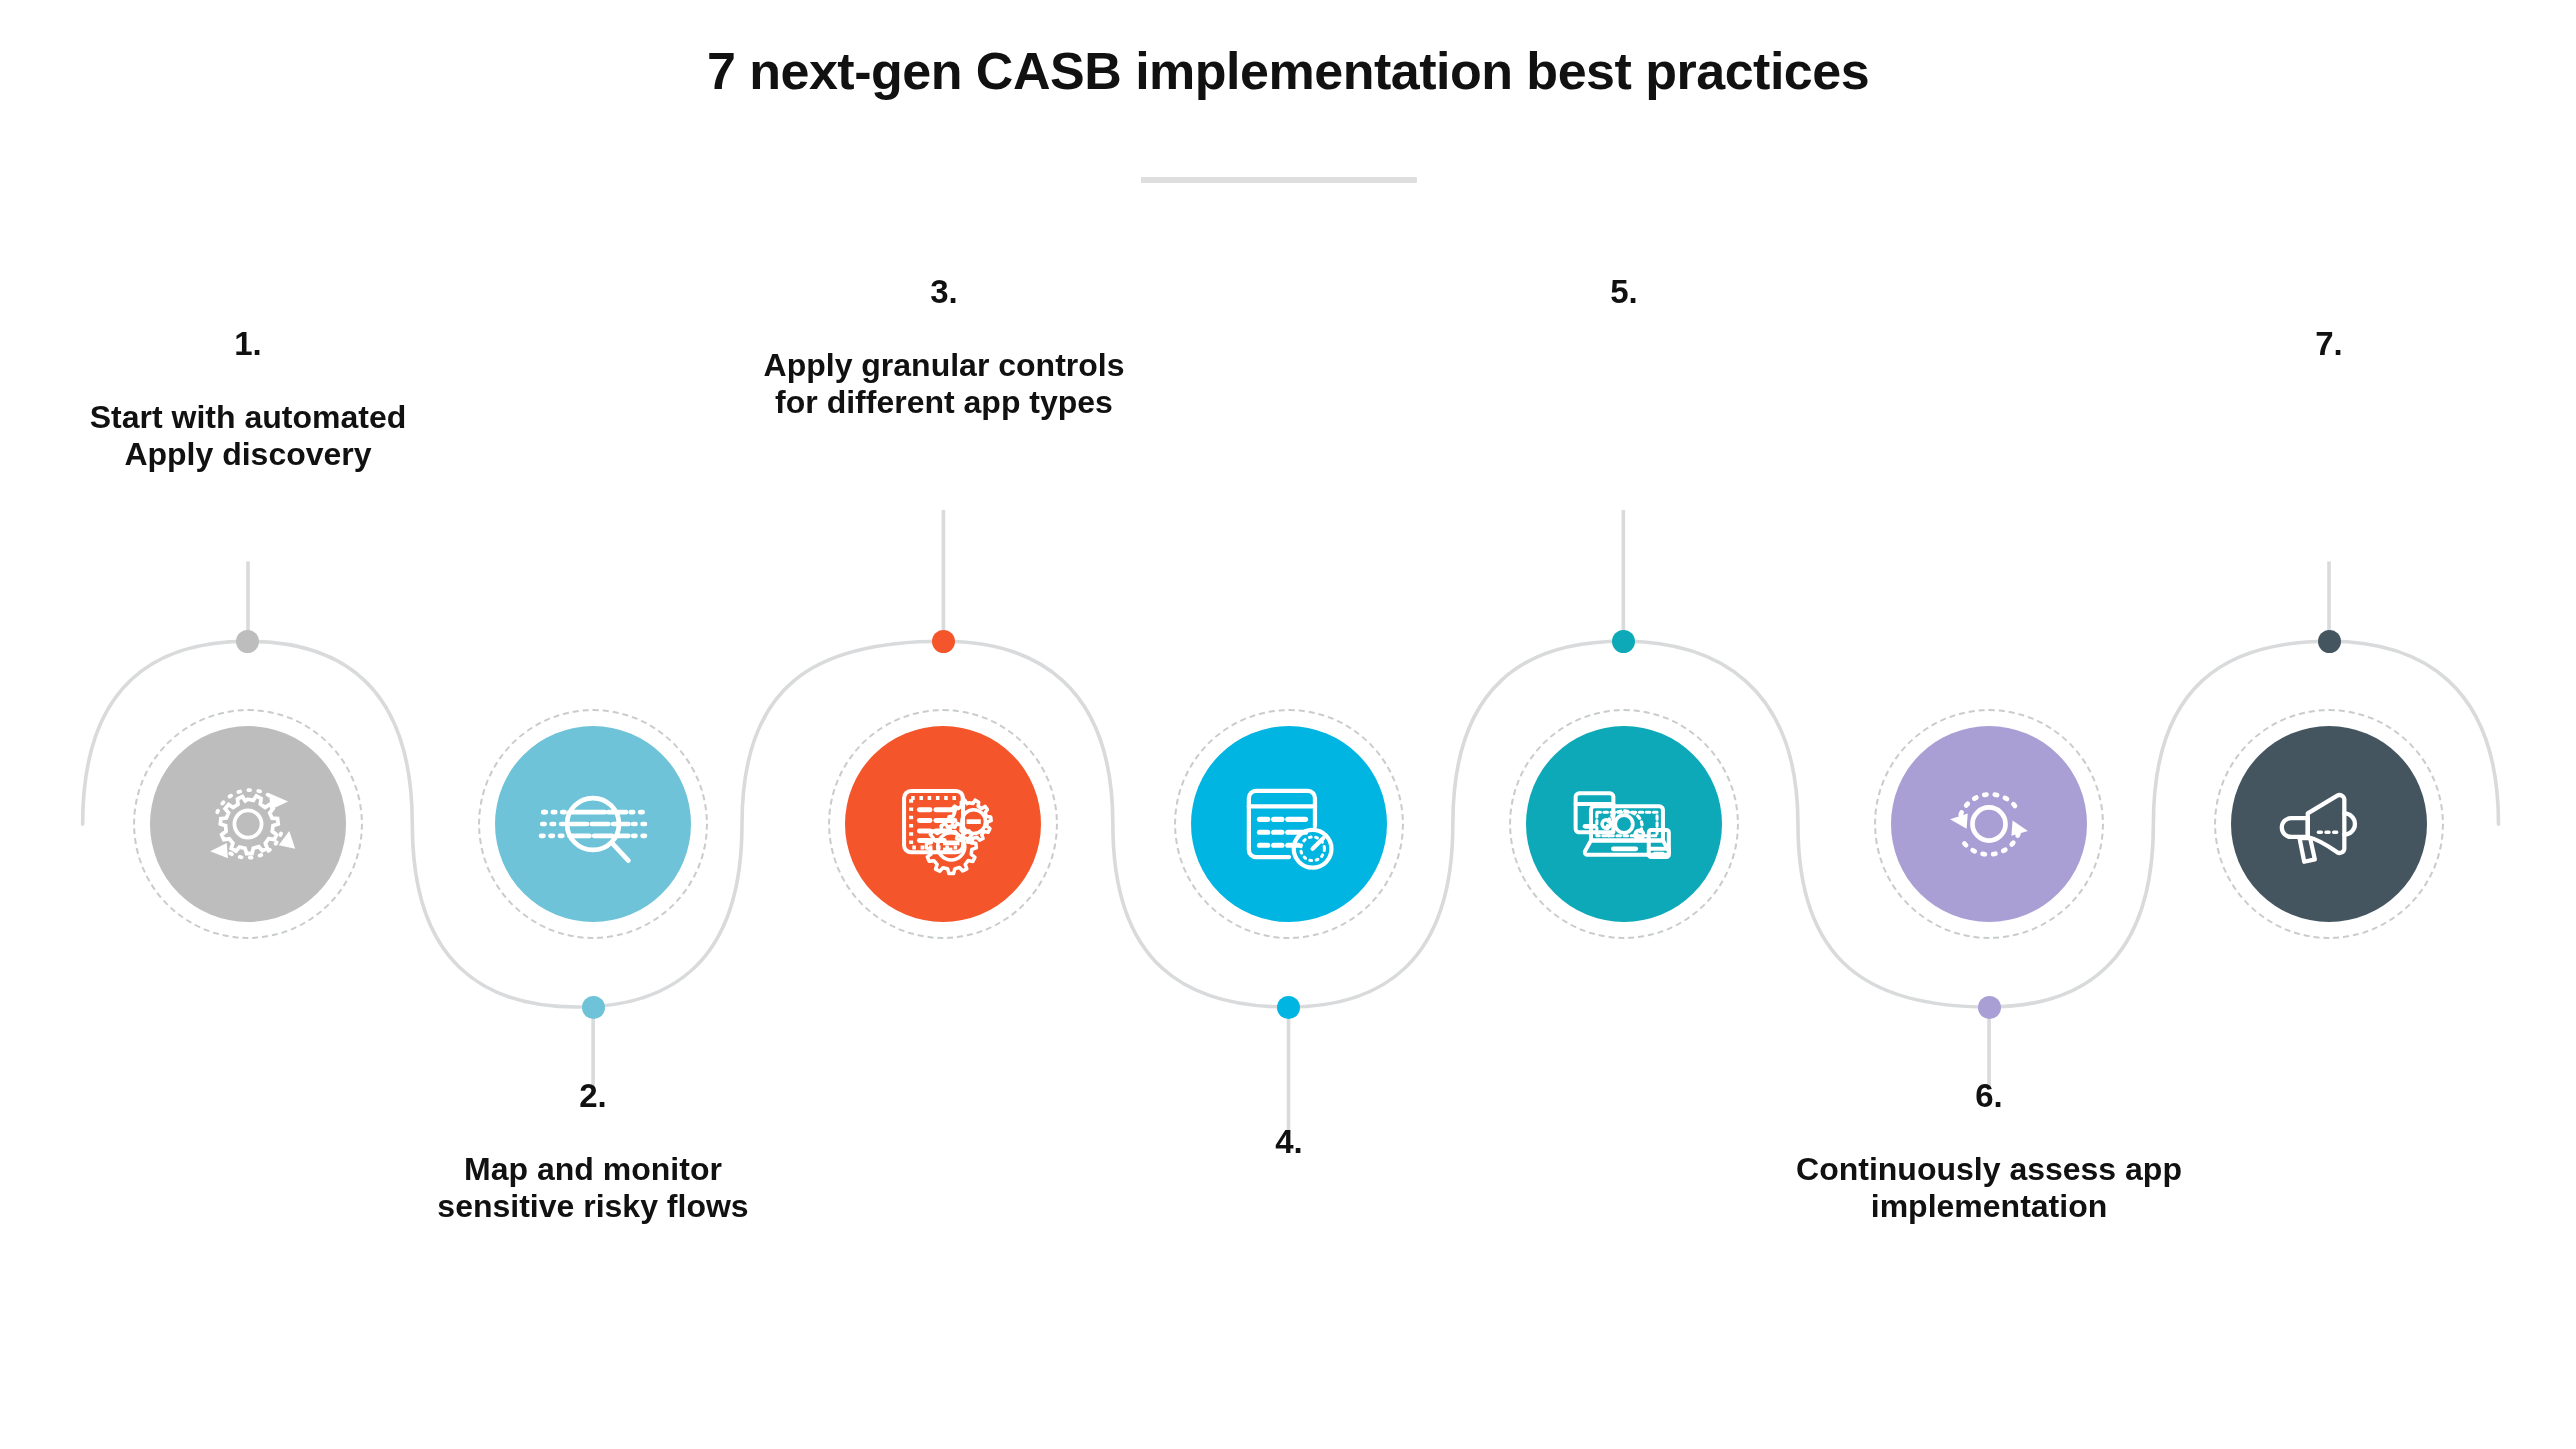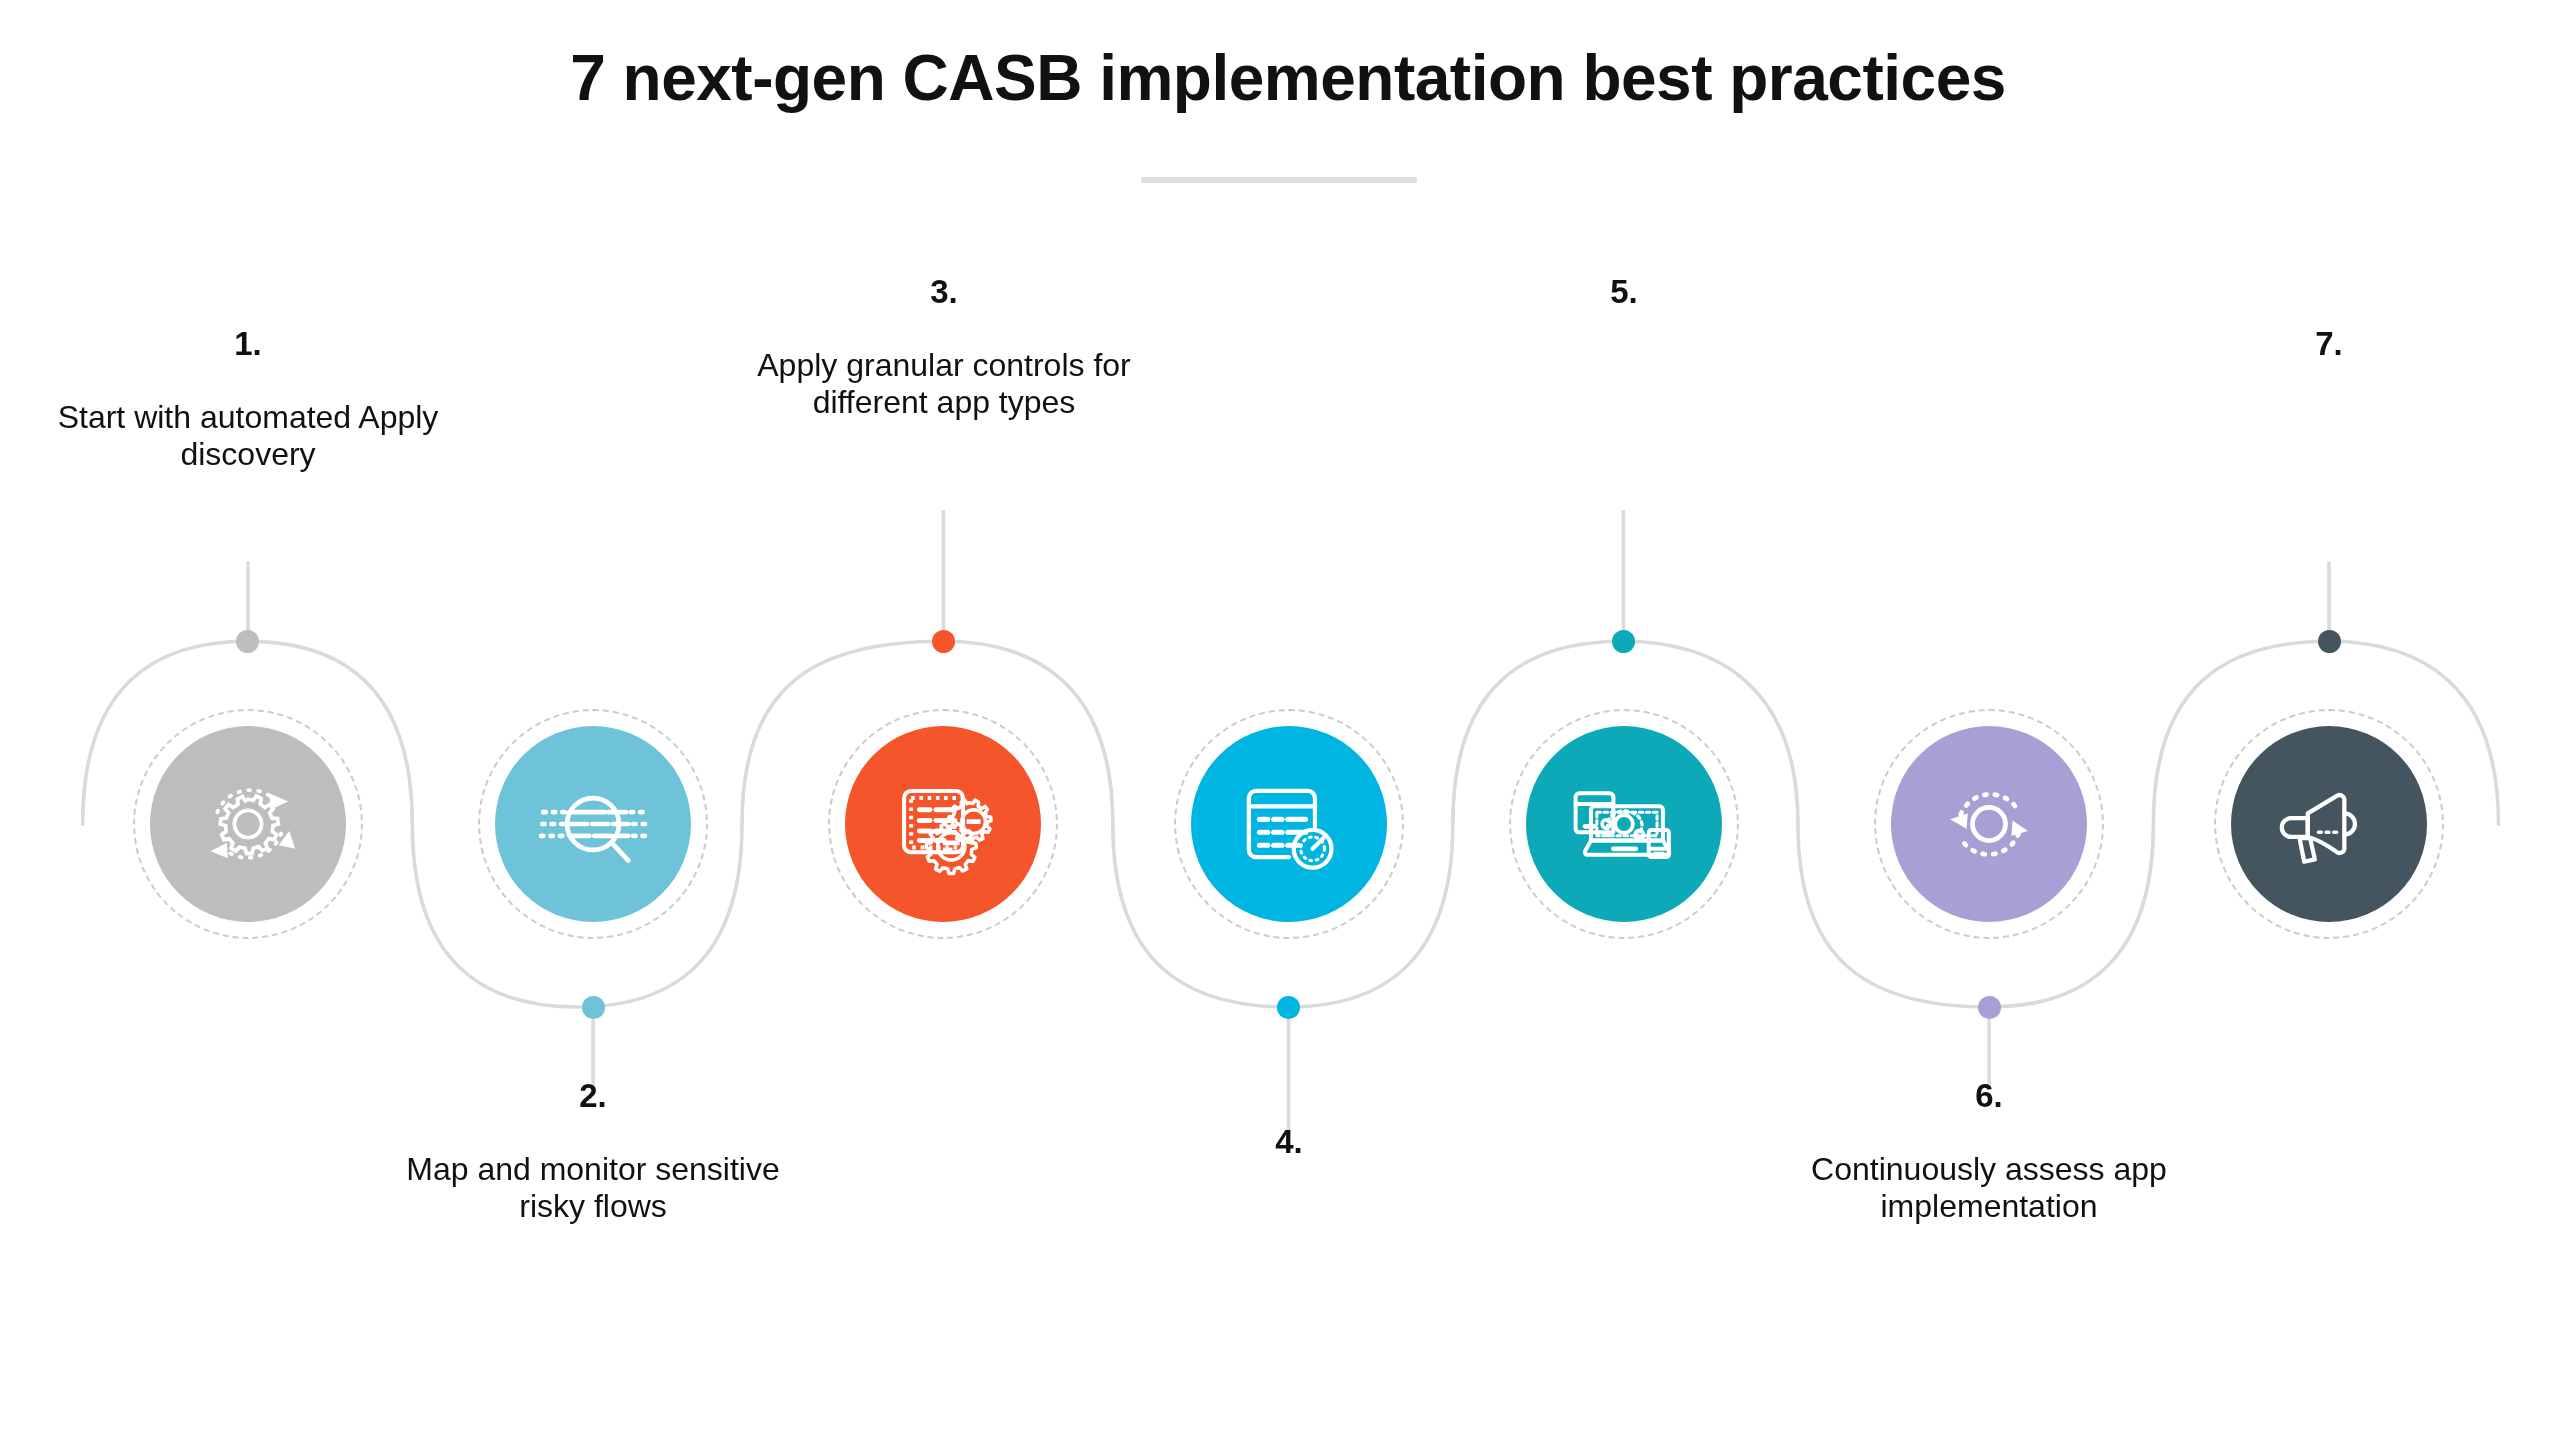--- a/index.html
+++ b/index.html
@@ -4,21 +4,21 @@
 <style>
   html,body{margin:0;padding:0;background:#ffffff;}
   body{
     width:2576px;height:1449px;position:relative;overflow:hidden;
     font-family:"Liberation Sans","DejaVu Sans",sans-serif;
     color:#111111;
   }
 
   .title{
     position:absolute;left:0;top:41px;width:2576px;text-align:center;
-    font-size:64px;font-weight:bold;letter-spacing:-0.5px;color:#111111;
+    font-size:52px;font-weight:bold;letter-spacing:-0.5px;color:#111111;
   }
   .title-divider{
     position:absolute;left:1141px;top:177px;width:276px;height:6.2px;
     background:#dedede;border-radius:1px;
   }
 
   .stage{position:absolute;left:0;top:0;width:2576px;height:1449px;}
   .wave-svg{position:absolute;left:0;top:0;width:2576px;height:1449px;}
 
   .node{position:absolute;}
@@ -37,21 +37,21 @@
     position:absolute;width:23px;height:23px;border-radius:50%;
   }
 
   .label{
     position:absolute;text-align:center;width:392px;
     font-size:32px;line-height:1.17;color:#111111;
   }
   .label .num{
     display:block;font-weight:bold;font-size:33px;margin-bottom:23px;
   }
-  .label .txt{display:block;font-weight:400;margin-top:35px;}
+  .label .txt{display:block;font-weight:700;margin-top:35px;}
 </style>
 </head>
 <body>
 
 <div class="title">7 next-gen CASB implementation best practices</div>
 <div class="title-divider"></div>
 
 <div class="stage">
 
   <svg class="wave-svg" viewBox="0 0 5000 2813">

